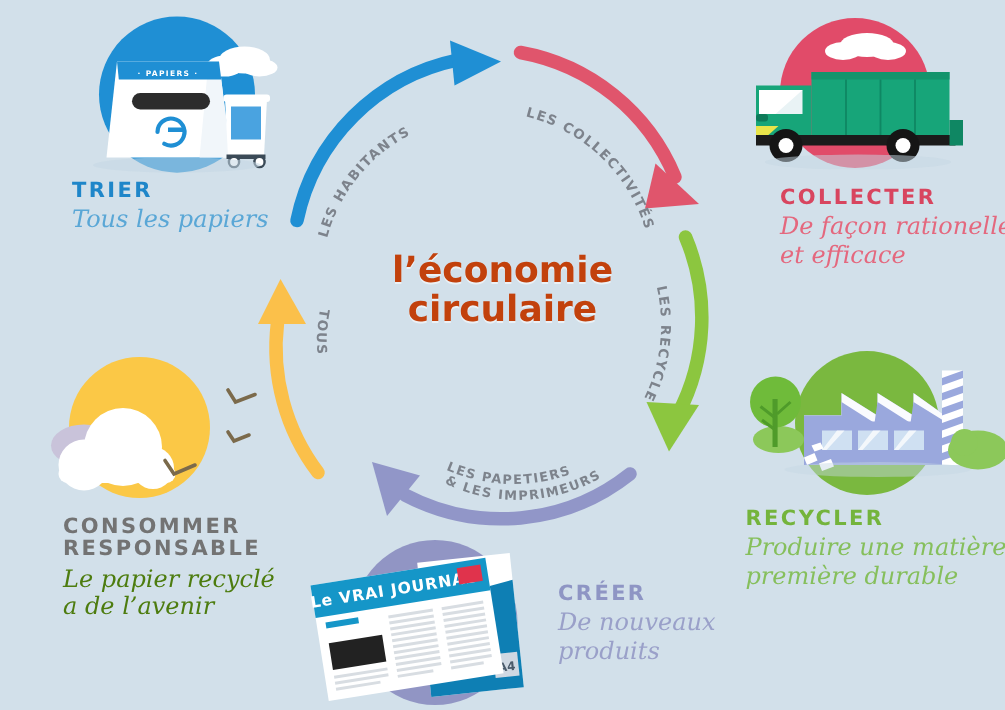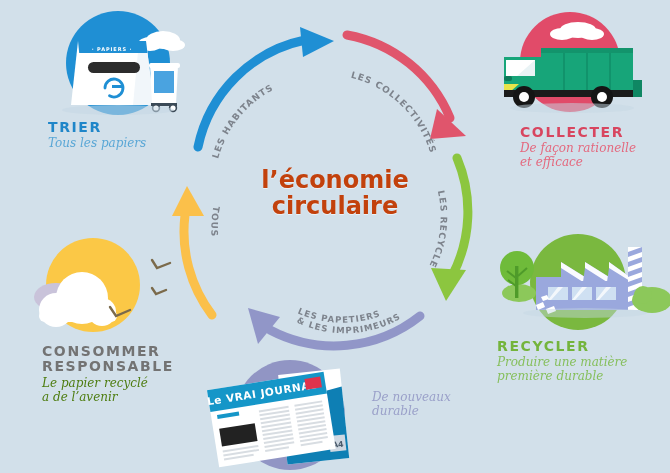--- a/index.html
+++ b/index.html
@@ -17,21 +17,21 @@
     font-family:"DejaVu Sans", sans-serif;
     font-weight:bold;
     font-size:14px;
     letter-spacing:1.6px;
     line-height:1.1;
     white-space:pre-line;
   }
   .node-sub{
     font-family:"DejaVu Serif", serif;
     font-style:italic;
-    font-size:12px;
+    font-size:16px;
     line-height:1.15;
     white-space:pre-line;
     margin-top:2px;
   }
   .center-title{
     font-family:"DejaVu Sans", sans-serif;
     font-weight:bold;
     font-size:24px;
     line-height:1.08;
     color:#c2410c;
@@ -318,22 +318,23 @@
 et efficace</div>
   </div>
 
   <div class="abs t-recy" style="left:497px;top:339px;width:175px;">
     <div class="node-title">RECYCLER</div>
     <div class="node-sub">Produire une matière
 première durable</div>
   </div>
 
   <div class="abs t-creer" style="left:372px;top:389px;width:140px;">
+    <div class="node-title">CRÉER</div>
     <div class="node-sub">De nouveaux
-durable</div>
+produits</div>
   </div>
 
   <div class="abs t-cons" style="left:42px;top:344px;width:190px;">
     <div class="node-title">CONSOMMER
 RESPONSABLE</div>
     <div class="node-sub">Le papier recyclé
 a de l’avenir</div>
   </div>
 
 </div>

